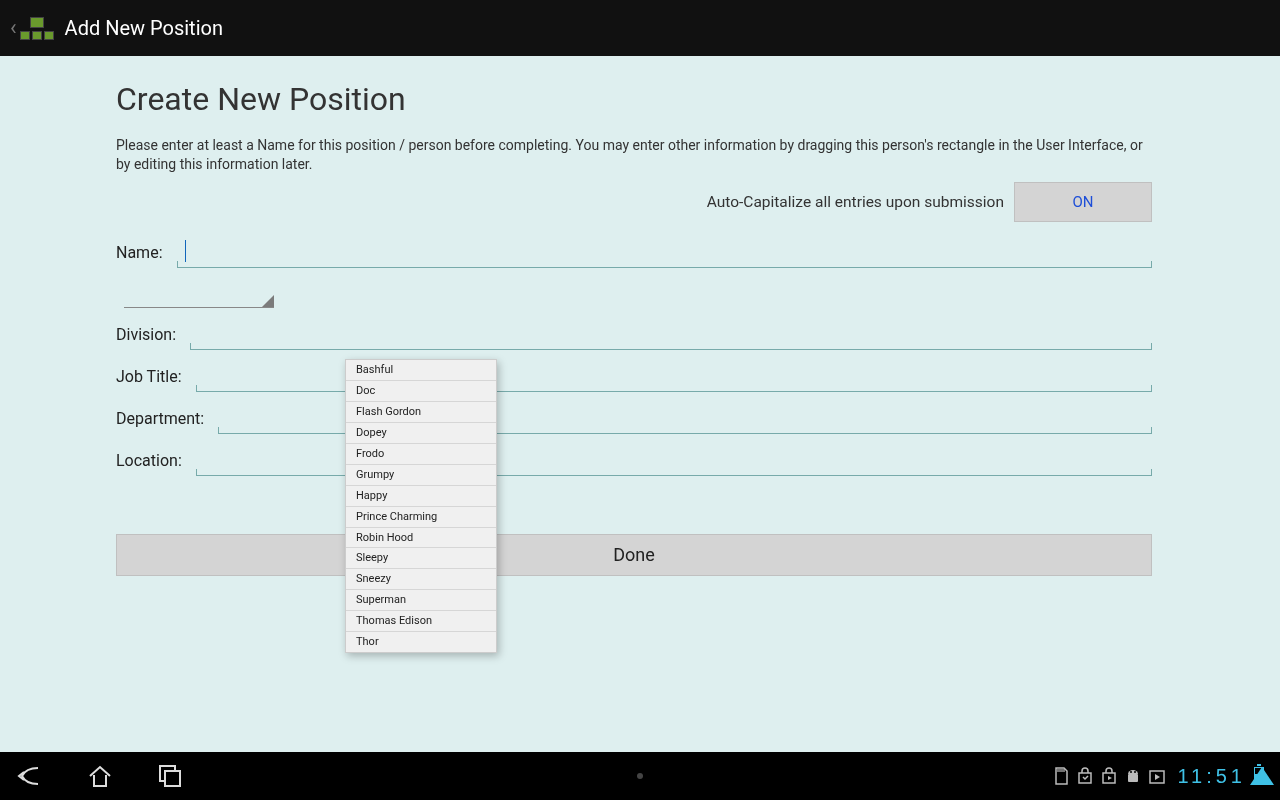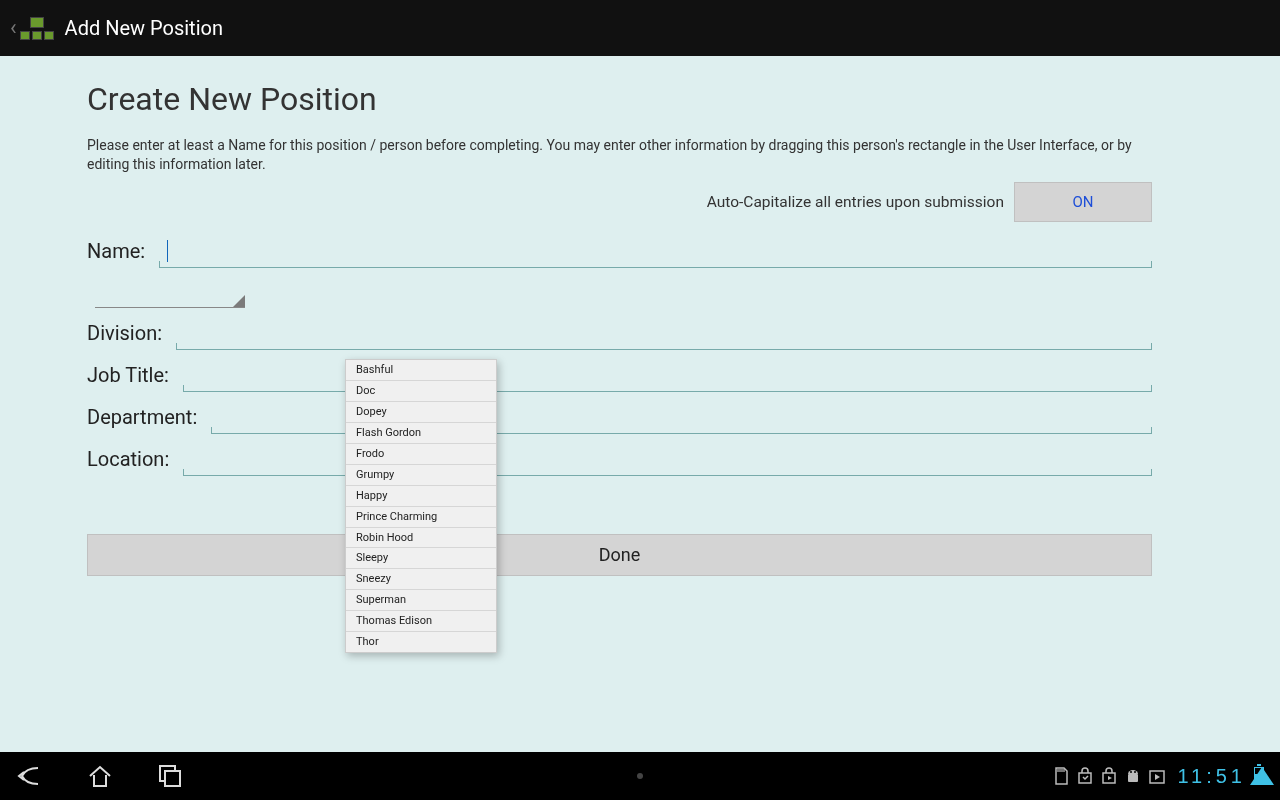--- a/index.html
+++ b/index.html
@@ -9,30 +9,30 @@
   
   .action-bar { height: 56px; background: #111; color: #fff; display: flex; align-items: center; padding: 0 8px; }
   .back-caret { color: #777; font-size: 22px; padding: 0 2px; line-height: 1; }
   .app-logo { width: 36px; height: 32px; margin-right: 10px; display: flex; flex-direction: column; align-items: center; justify-content: center; position: relative; }
   .app-logo .box-top { width: 14px; height: 11px; background: #6a9a2d; border: 1px solid #444; }
   .app-logo .box-row { display: flex; gap: 2px; margin-top: 3px; }
   .app-logo .box-row .bx { width: 10px; height: 9px; background: #6a9a2d; border: 1px solid #444; }
   .action-title { font-size: 20px; font-weight: 400; color: #fff; }
   
   
-  .content { flex: 1; background: #deefef; padding: 24px 128px 0 87px; position: relative; }
+  .content { flex: 1; background: #deefef; padding: 24px 128px 0 116px; position: relative; }
   .page-title { font-size: 32px; font-weight: 400; color: #333; margin-bottom: 18px; }
   .intro { font-size: 14px; color: #333; line-height: 1.35; margin-bottom: 8px; }
   
   .autocap-row { display: flex; justify-content: flex-end; align-items: center; gap: 10px; margin-bottom: 14px; }
   .autocap-label { font-size: 15.5px; color: #333; }
   .toggle-btn { width: 138px; height: 40px; background: #d4d4d4; border: 1px solid #c0c0c0; color: #1d4ed8; font-size: 15px; text-align: center; line-height: 38px; }
   
   .field-row { display: flex; align-items: baseline; margin-bottom: 10px; position: relative; }
-  .field-label { font-size: 20px; color: #222; white-space: nowrap; padding-right: 10px; }
+  .field-label { font-size: 16px; color: #222; white-space: nowrap; padding-right: 10px; }
   .field-input-wrap { flex: 1; position: relative; height: 32px; border-bottom: 1px solid #7aa; margin-left: 4px; }
   .field-input-wrap::before, .field-input-wrap::after {
     content: ""; position: absolute; bottom: 0; width: 1px; height: 6px; background: #7aa;
   }
   .field-input-wrap::before { left: 0; }
   .field-input-wrap::after { right: 0; }
   .field-input { width: 100%; height: 100%; border: none; outline: none; background: transparent; font-size: 20px; padding: 0 6px; }
   .text-cursor { position: absolute; left: 8px; top: 4px; width: 1px; height: 22px; background: #16b; }
   
   .spinner-wrap { width: 150px; height: 30px; position: relative; border-bottom: 1px solid #888; margin-left: 8px; }
@@ -125,22 +125,22 @@
     <div class="field-row">
       <span class="field-label">Location:</span>
       <div class="field-input-wrap">
         <input class="field-input" value="" style="">
       </div>
     </div>
 
     <div class="dropdown">
       <div class="dropdown-item">Bashful</div>
       <div class="dropdown-item">Doc</div>
+      <div class="dropdown-item">Flash Gordon</div>
       <div class="dropdown-item">Dopey</div>
-      <div class="dropdown-item">Flash Gordon</div>
       <div class="dropdown-item">Frodo</div>
       <div class="dropdown-item">Grumpy</div>
       <div class="dropdown-item">Happy</div>
       <div class="dropdown-item">Prince Charming</div>
       <div class="dropdown-item">Robin Hood</div>
       <div class="dropdown-item">Sleepy</div>
       <div class="dropdown-item">Sneezy</div>
       <div class="dropdown-item">Superman</div>
       <div class="dropdown-item">Thomas Edison</div>
       <div class="dropdown-item">Thor</div>

